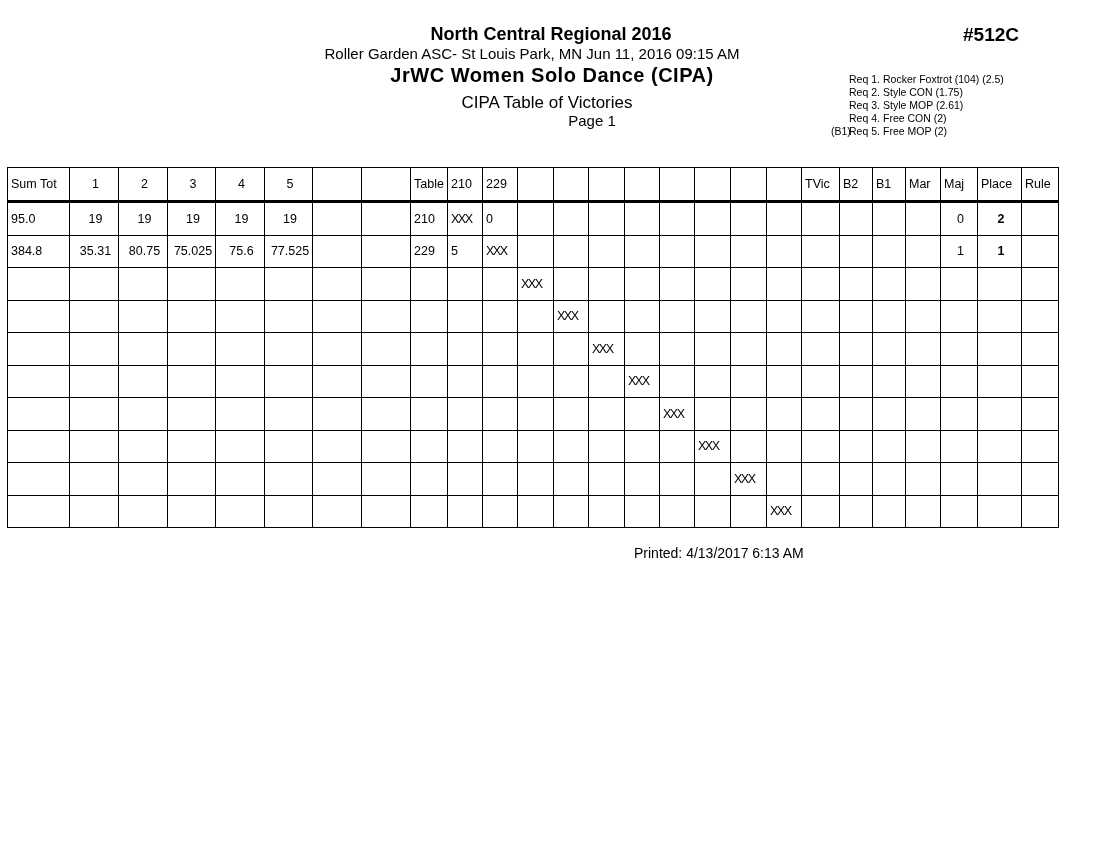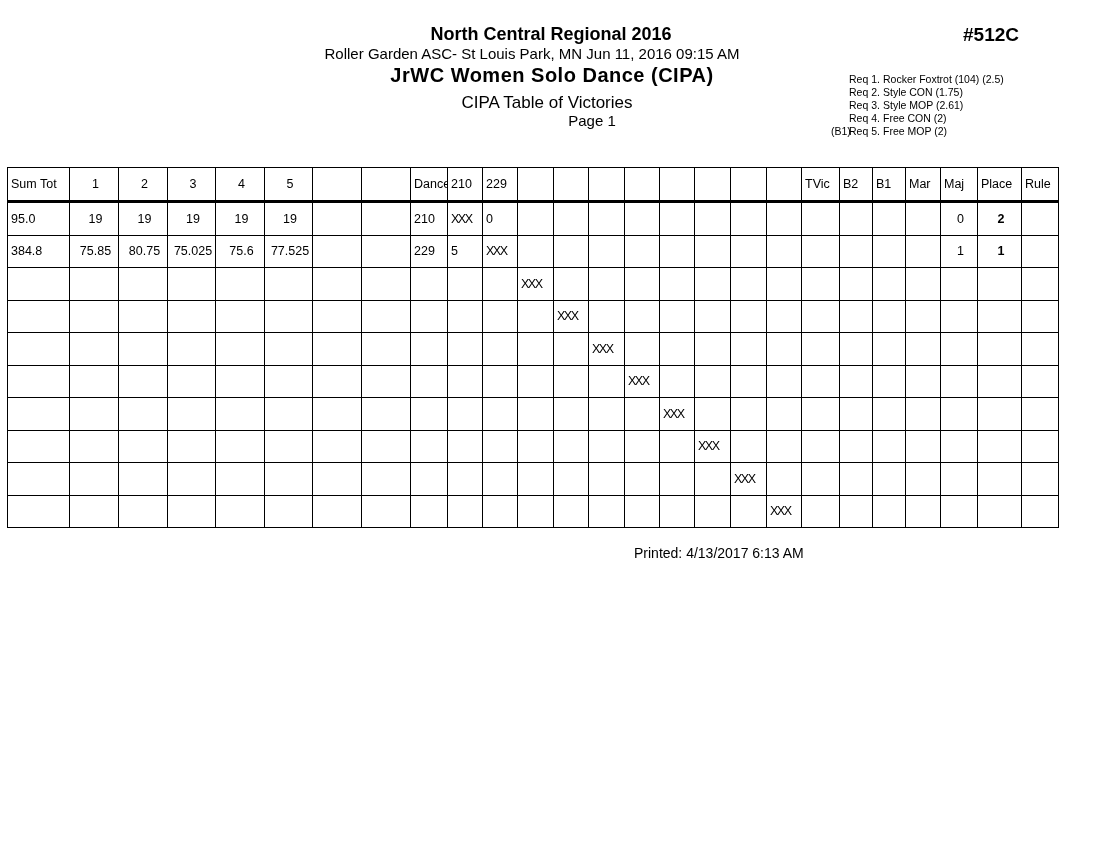--- a/index.html
+++ b/index.html
@@ -98,21 +98,21 @@
   <tbody id="tov-body">
       <tr class="hdr">
         <td>Sum Tot</td>
         <td class="c">1</td>
         <td class="c">2</td>
         <td class="c">3</td>
         <td class="c">4</td>
         <td class="c">5</td>
         <td></td>
         <td></td>
-        <td>Dance</td>
+        <td>Table</td>
         <td>210</td>
         <td>229</td>
         <td></td>
         <td></td>
         <td></td>
         <td></td>
         <td></td>
         <td></td>
         <td></td>
         <td></td>
@@ -147,21 +147,21 @@
         <td class=""></td>
         <td class=""></td>
         <td class=""></td>
         <td class=""></td>
         <td class="c">0</td>
         <td class="c b">2</td>
         <td class=""></td>
       </tr>
       <tr>
         <td class="">384.8</td>
-        <td class="c">75.85</td>
+        <td class="c">35.31</td>
         <td class="c">80.75</td>
         <td class="c">75.025</td>
         <td class="c">75.6</td>
         <td class="c">77.525</td>
         <td class=""></td>
         <td class=""></td>
         <td class="">229</td>
         <td class="">5</td>
         <td class="xxx">XXX</td>
         <td class=""></td>

